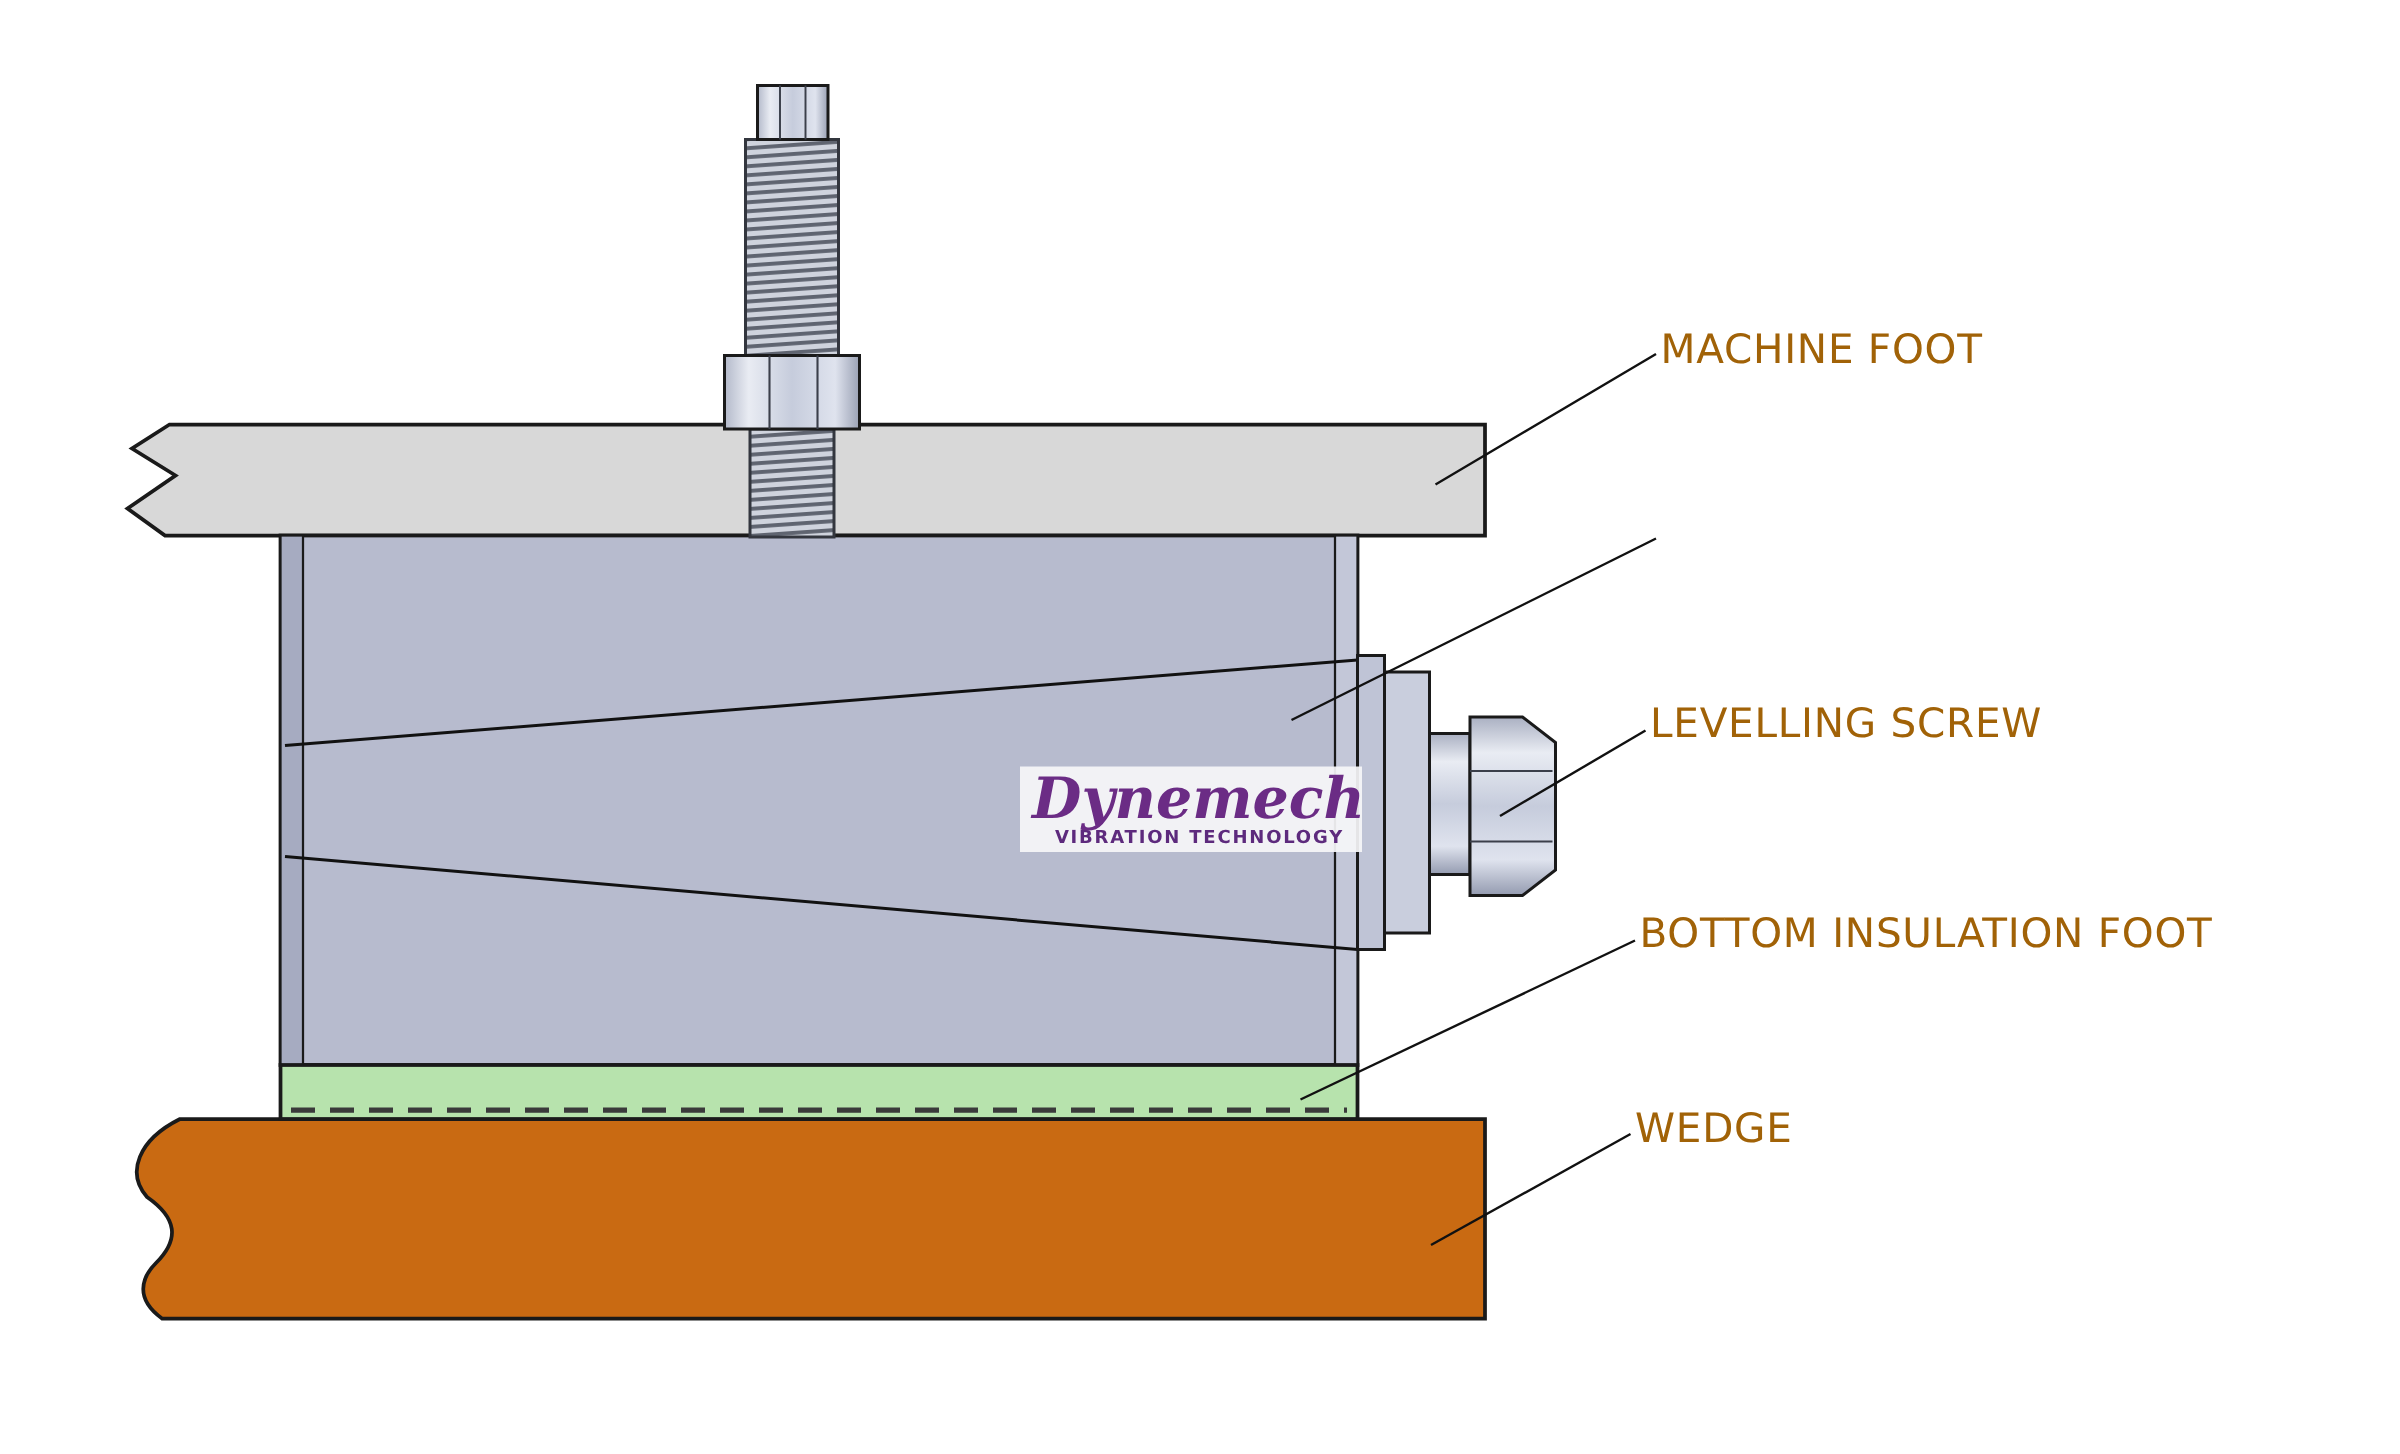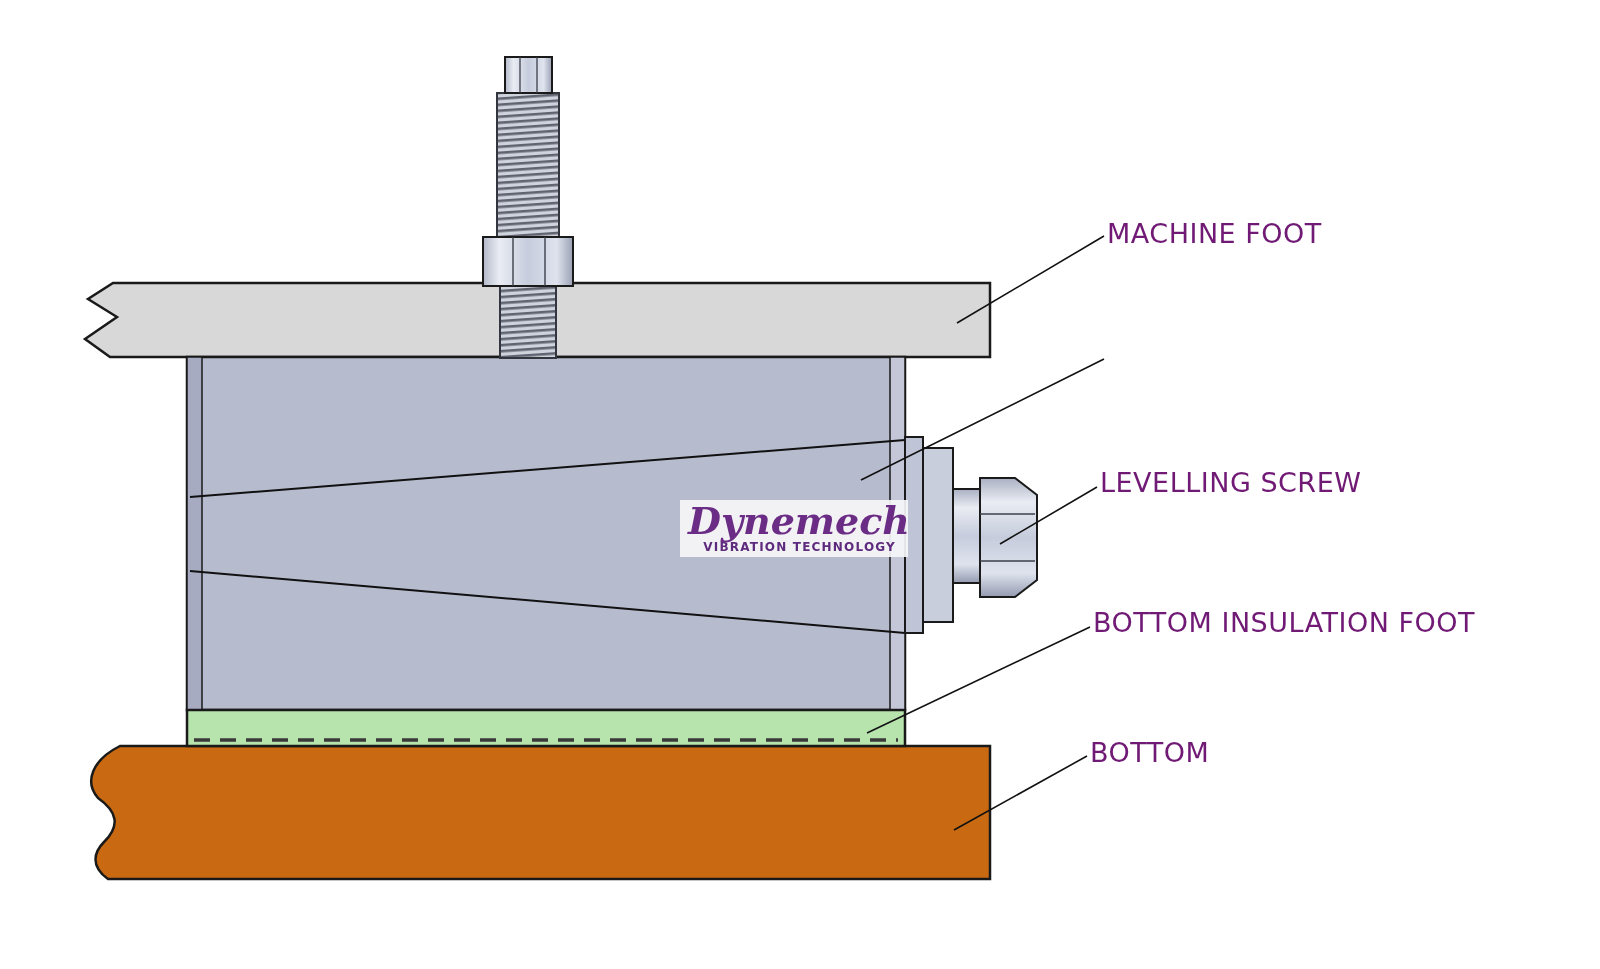--- a/index.html
+++ b/index.html
@@ -8,28 +8,28 @@
     width: 1600px;
     height: 969px;
     background: #ffffff;
     overflow: hidden;
     font-family: "DejaVu Sans", "Liberation Sans", sans-serif;
   }
   .canvas svg { position: absolute; left: 0; top: 0; }
   .callout {
     position: absolute;
     font-size: 27px;
-    color: #701a75;
+    color: #a16207;
     letter-spacing: 0.5px;
     white-space: nowrap;
   }
   .logo {
     position: absolute;
     left: 680px;
-    top: 500px;
+    top: 511px;
     width: 212px;
     background: rgba(246,246,248,0.92);
     padding: 2px 8px 4px 8px;
     text-align: center;
     line-height: 1.0;
   }
   .logo-brand {
     font-family: "DejaVu Serif", "Liberation Serif", serif;
     font-style: italic;
     font-weight: bold;
@@ -123,15 +123,15 @@
   </svg>
 
   <div class="logo">
     <div class="logo-brand">Dynemech</div>
     <div class="logo-tagline">VIBRATION TECHNOLOGY</div>
   </div>
 
   <div class="callout" style="left:1107px; top:218px;">MACHINE FOOT</div>
   <div class="callout" style="left:1100px; top:467px;">LEVELLING SCREW</div>
   <div class="callout" style="left:1093px; top:607px;">BOTTOM INSULATION FOOT</div>
-  <div class="callout" style="left:1090px; top:737px;">BOTTOM</div>
+  <div class="callout" style="left:1090px; top:737px;">WEDGE</div>
 
 </div>
 
 </body></html>

